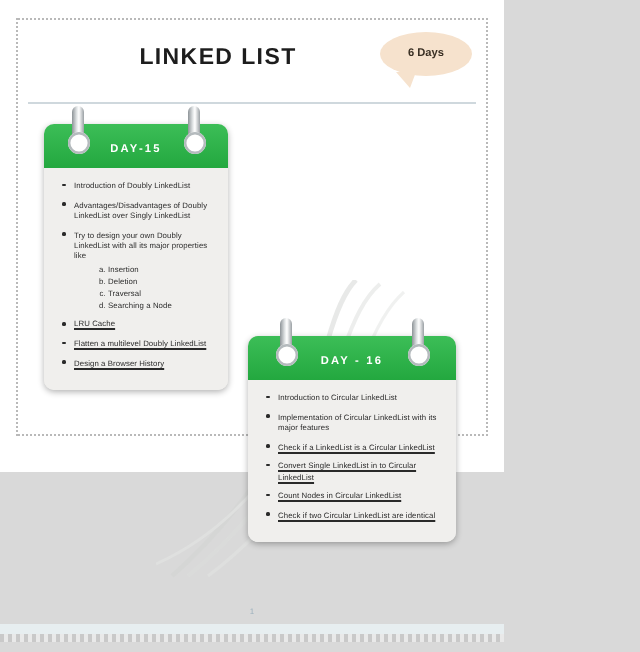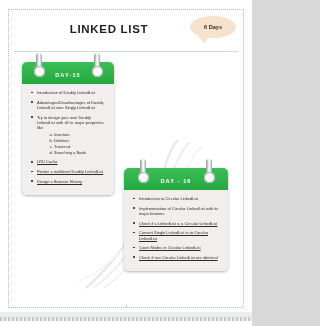--- a/index.html
+++ b/index.html
@@ -11,21 +11,21 @@
     width: 252px;
     height: 326px;
     overflow: hidden;
     font-family: "Liberation Sans", sans-serif;
   }
 
   
   #page {
     position: relative;
     width: 252px;
-    height: 326px;
+    height: 236px;
     background: #ffffff;
     box-sizing: border-box;
   }
   #page-border {
     position: absolute;
     left: 8px;
     top: 9px;
     right: 8px;
     bottom: 18px;
     border: 1px dotted #b9b9b9;

